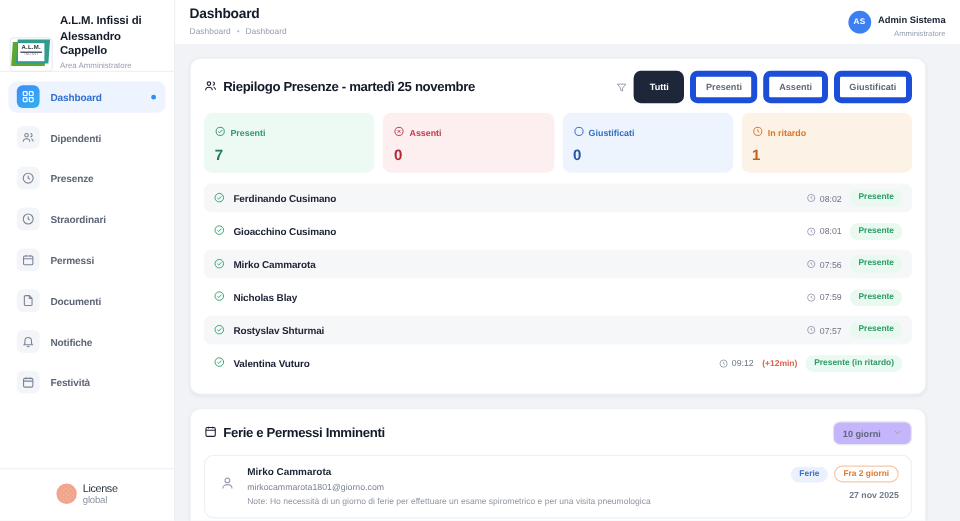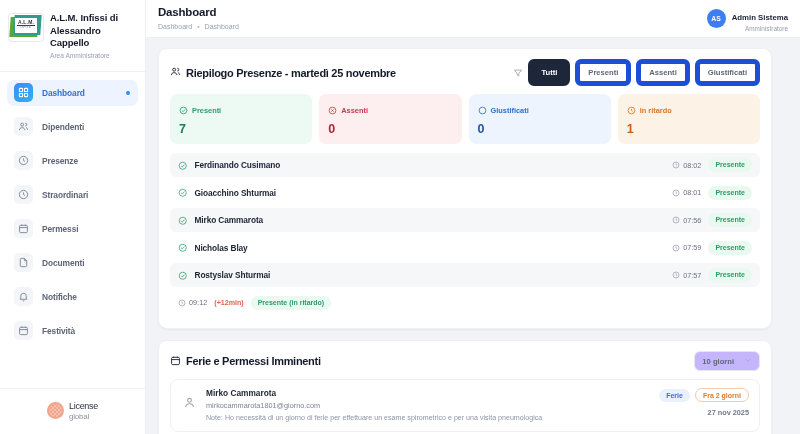--- a/index.html
+++ b/index.html
@@ -13,22 +13,22 @@
 
   
   .sidebar {
     width: 146px; height: 434px;
     background: #ffffff;
     display: flex; flex-direction: column;
     flex: 0 0 146px;
     border-right: 1px solid #eceef3;
   }
   .brand {
-    display: flex; align-items: flex-start; gap: 7px;
-    padding: 11px 8px 12px 9px;
+    display: flex; align-items: flex-end; gap: 7px;
+    padding: 11px 8px 0 9px;
     border-bottom: 1px solid #f0f1f5;
   }
   .brand-logo {
     width: 34px; height: 27px; flex: 0 0 34px;
     border-radius: 3px;
     background: #ffffff;
     position: relative;
     margin-top: 3px;
     box-shadow: 0 0 0 1px #e8eaef;
     overflow: hidden;
@@ -481,21 +481,21 @@
           </div>
 
           <div class="row">
             <span class="row-left">
               <span>
                 <svg width="9.5" height="9.5" viewBox="0 0 24 24" fill="none" stroke="#34a873" stroke-width="2.1">
                     <circle cx="12" cy="12" r="9"></circle>
                     <path d="M8 12.3l2.8 2.7L16.5 9"></path>
                   </svg>
               </span>
-              <span class="row-name">Gioacchino Shturmai</span>
+              <span class="row-name">Gioacchino Cusimano</span>
             </span>
             <span class="row-right">
               <span class="row-time">
                 <svg width="8" height="8" viewBox="0 0 24 24" fill="none" stroke="#8a92a3" stroke-width="2">
                     <circle cx="12" cy="12" r="9"></circle>
                     <path d="M12 7.5V12l3.2 2"></path>
                   </svg>
                 <span>08:01</span>
               </span>
               <span class="badge b-green">Presente</span>
@@ -562,20 +562,29 @@
                     <circle cx="12" cy="12" r="9"></circle>
                     <path d="M12 7.5V12l3.2 2"></path>
                   </svg>
                 <span>07:57</span>
               </span>
               <span class="badge b-green">Presente</span>
             </span>
           </div>
 
           <div class="row">
+            <span class="row-left">
+              <span>
+                <svg width="9.5" height="9.5" viewBox="0 0 24 24" fill="none" stroke="#34a873" stroke-width="2.1">
+                    <circle cx="12" cy="12" r="9"></circle>
+                    <path d="M8 12.3l2.8 2.7L16.5 9"></path>
+                  </svg>
+              </span>
+              <span class="row-name">Valentina Vuturo</span>
+            </span>
             <span class="row-right">
               <span class="row-time">
                 <svg width="8" height="8" viewBox="0 0 24 24" fill="none" stroke="#8a92a3" stroke-width="2">
                     <circle cx="12" cy="12" r="9"></circle>
                     <path d="M12 7.5V12l3.2 2"></path>
                   </svg>
                 <span>09:12</span>
               </span>
               <span class="late-delta">(+12min)</span>
               <span class="badge b-green-l">Presente (in ritardo)</span>

